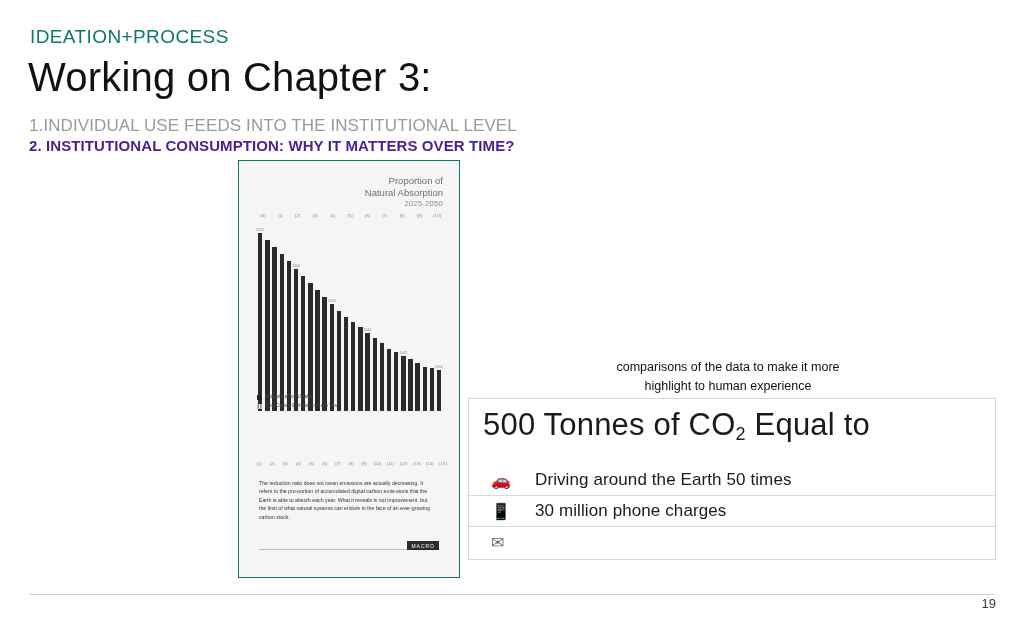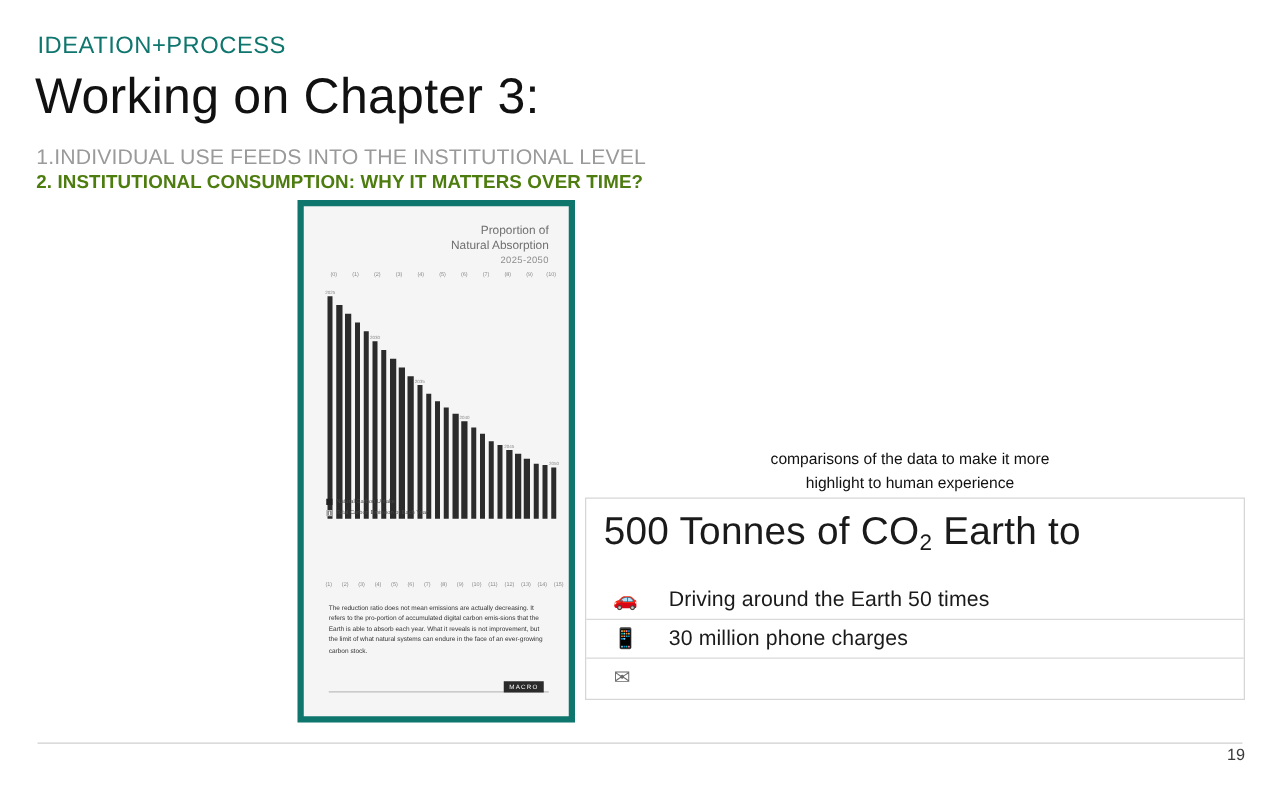--- a/index.html
+++ b/index.html
@@ -48,21 +48,21 @@
     color: #9a9a9a;
     letter-spacing: 0.1px;
     white-space: nowrap;
   }
   .subline-2 {
     position: absolute;
     left: 29px;
     top: 137px;
     font-size: 15px;
     font-weight: 700;
-    color: #4d7c0f;
+    color: #4c1d95;
     letter-spacing: 0.1px;
     white-space: nowrap;
   }
 
   
   .left-caption {
     position: absolute;
     left: 30px;
     top: 292px;
     width: 205px;
@@ -73,21 +73,21 @@
   }
 
   
   .poster {
     position: absolute;
     left: 238px;
     top: 160px;
     width: 222px;
     height: 418px;
     background: #f5f5f5;
-    border: 5px solid #0f766e;
+    border: 1px solid #0f766e;
     box-sizing: border-box;
   }
   .poster-inner {
     position: absolute;
     inset: 0;
     padding: 0;
   }
   .poster-title {
     position: absolute;
     right: 16px;
@@ -451,21 +451,21 @@
       <div class="poster-body">The reduction ratio does not mean emissions are actually decreasing. It refers to the pro-portion of accumulated digital carbon emis-sions that the Earth is able to absorb each year. What it reveals is not improvement, but the limit of what natural systems can endure in the face of an ever-growing carbon stock.</div>
       <div class="poster-rule"></div>
       <div class="poster-stamp">MACRO</div>
     </div>
   </div>
 
   <div class="right-caption">comparisons of the data to make it more highlight to human experience</div>
 
   <div class="compare-card">
     <div class="compare-title">
-      <span>500 Tonnes of CO</span><sub>2</sub><span> Earth to</span>
+      <span>500 Tonnes of CO</span><sub>2</sub><span> Equal to</span>
     </div>
     <div class="compare-list" id="compare-list">
         <div class="compare-row">
           <div class="compare-icon">🚗</div>
           <div class="compare-text">Driving around the Earth 50 times</div>
         </div>
         <div class="compare-row">
           <div class="compare-icon">📱</div>
           <div class="compare-text">30 million phone charges</div>
         </div>

